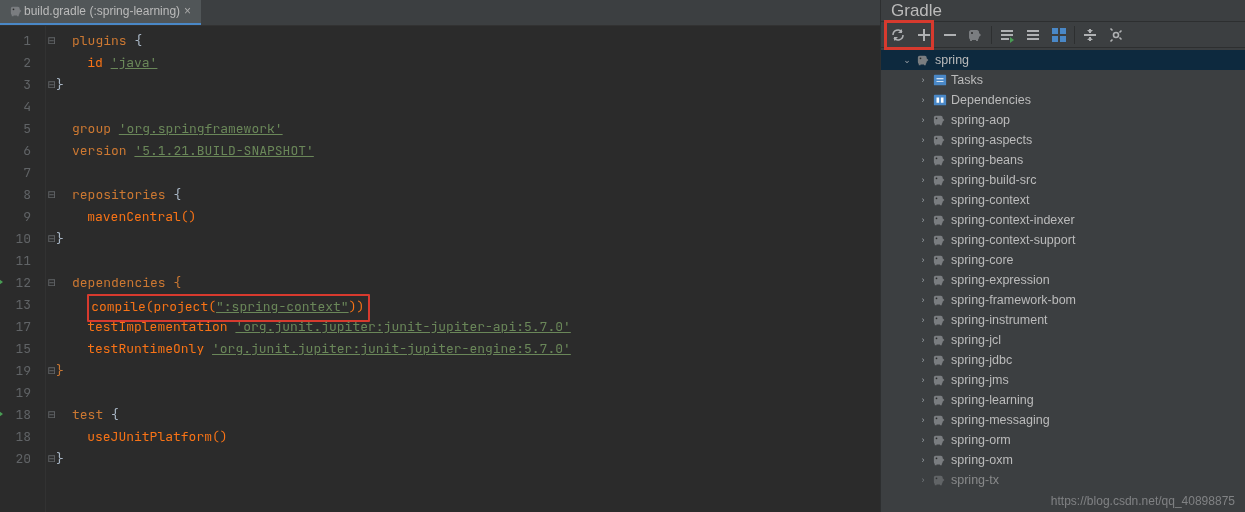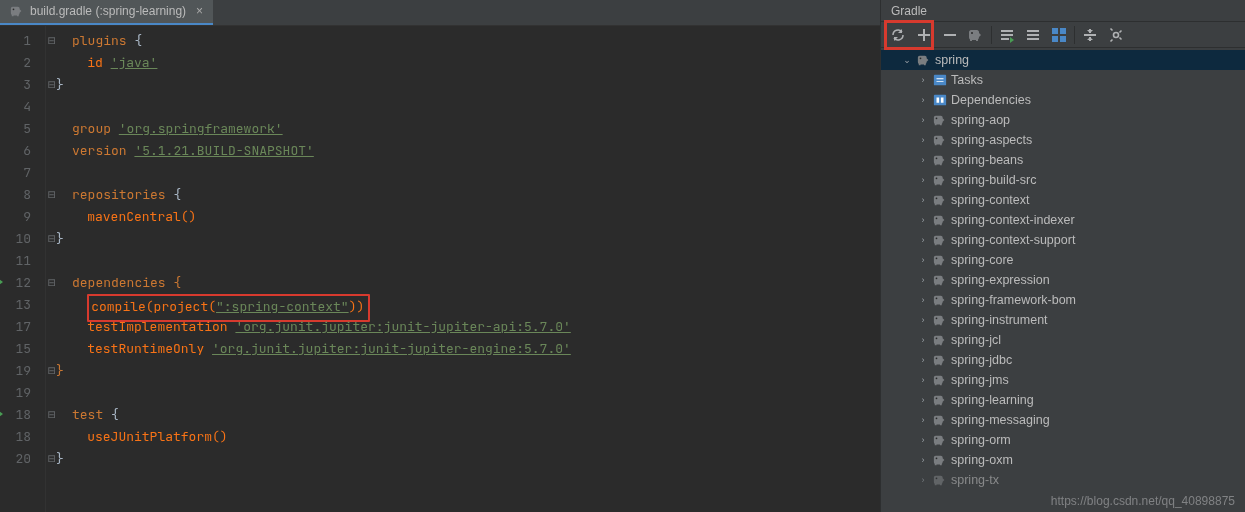--- a/index.html
+++ b/index.html
@@ -9,21 +9,21 @@
   background: #2b2b2b;
   color: #a9b7c6;
   width: 1245px;
   height: 512px;
   overflow: hidden;
   display: flex;
 }
 .editor-panel { flex: 1; display: flex; flex-direction: column; background: #2b2b2b; min-width: 0; }
 .tab-bar { height: 26px; background: #3c3f41; display: flex; align-items: flex-end; border-bottom: 1px solid #323232; }
 .tab {
-  display: flex; align-items: center; gap: 6px;
+  display: flex; align-items: center; 
   padding: 4px 10px 5px 10px;
   background: #515658;
   color: #bbbbbb; cursor: pointer; font-size: 12px;
   border-bottom: 2px solid #4a88c7;
 }
 .tab .ficon { width: 14px; height: 14px; }
 .tab-close { margin-left: 4px; color: #aaa; font-size: 12px; line-height: 1; }
 .editor-body { display: flex; flex: 1; overflow: hidden; font-family: "JetBrains Mono","Consolas",monospace; font-size: 13px; line-height: 22px; }
 .gutter { width: 46px; background: #2b2b2b; color: #606366; text-align: right; padding: 4px 14px 0 0; user-select: none; border-right: 1px solid #323232; }
 .gutter .ln { height: 22px; position: relative; }
@@ -34,21 +34,21 @@
 .code { flex: 1; padding: 4px 0 0 10px; white-space: pre; color: #a9b7c6; position: relative; }
 .code .row { height: 22px; position: relative; }
 .fold { color: #606366; position: absolute; left: -8px; }
 .t-kw { color: #cc7832; margin-left: 16px; }
 .t-str { color: #6a8759; text-decoration: underline; }
 .t-fn { color: #f97316; }
 .t-br { color: #a9b7c6; }
 .t-brc { color: #cc7832; }
 .hl-box { border: 2px solid #d73a2e; border-radius: 1px; padding: 0 4px 2px 2px; display: inline-block; }
 .side-panel { width: 365px; background: #3c3f41; border-left: 1px solid #2d2f30; display: flex; flex-direction: column; }
-.side-header { height: 22px; padding: 2px 10px; color: #bbbbbb; font-size: 12px; border-bottom: 1px solid #2d2f30; display: flex; align-items: center; }
+.side-header { height: 22px; padding: 2px 10px; color: #bbbbbb; font-size: 17px; border-bottom: 1px solid #2d2f30; display: flex; align-items: center; }
 .toolbar { height: 26px; display: flex; align-items: center; padding: 0 4px; gap: 0; border-bottom: 1px solid #2d2f30; position: relative; }
 .tbtn { width: 26px; height: 24px; display: flex; align-items: center; justify-content: center; color: #afb1b3; cursor: pointer; }
 .tbtn svg { width: 16px; height: 16px; }
 .tsep { width: 1px; height: 18px; background: #2d2f30; margin: 0 2px; }
 .refresh-hl { position: absolute; left: 3px; top: -2px; width: 50px; height: 30px; border: 3px solid #d73a2e; pointer-events: none; }
 .tree { flex: 1; overflow: auto; padding: 2px 0; color: #bbbbbb; }
 .tree-row { height: 20px; display: flex; align-items: center; gap: 4px; cursor: pointer; padding-left: 4px; font-size: 12.5px; white-space: nowrap; }
 .tree-row .arrow { width: 12px; text-align: center; font-size: 9px; color: #9aa0a6; }
 .tree-row .ticon { width: 14px; height: 14px; flex-shrink: 0; }
 .sel { background: #0d293e; }

